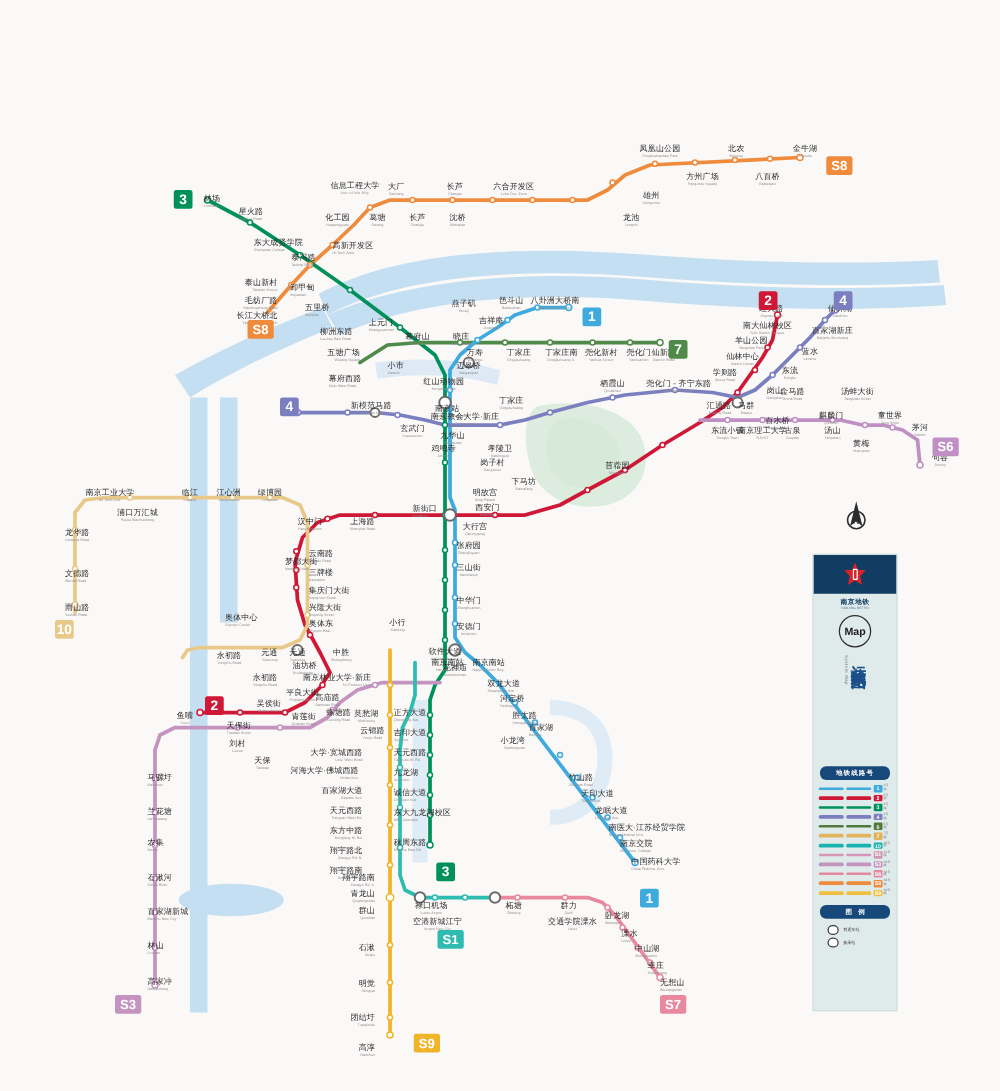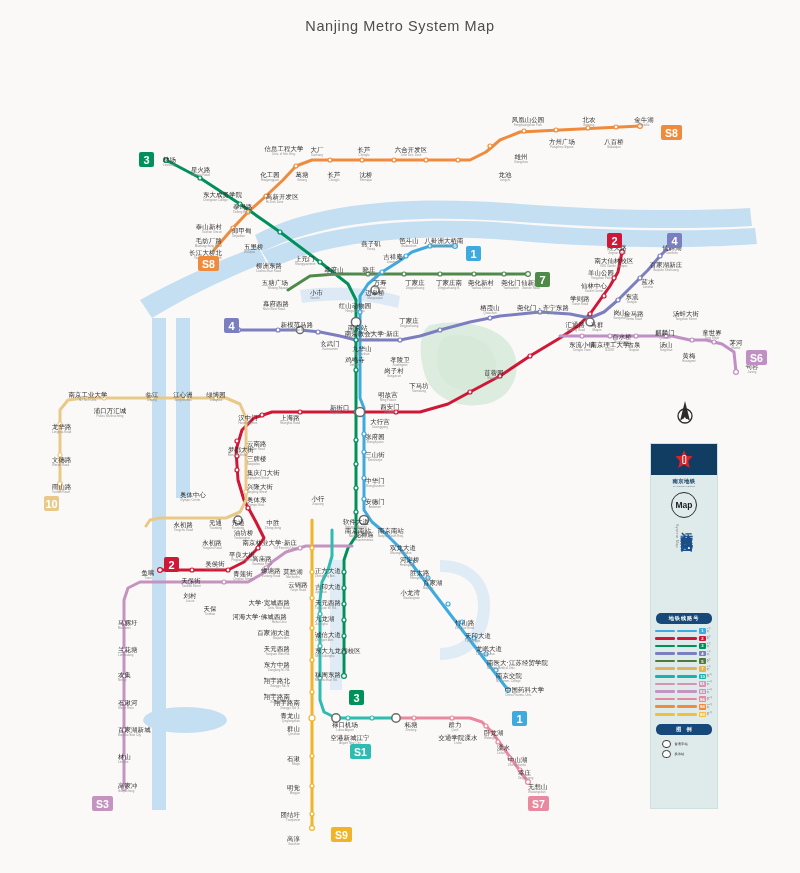--- a/index.html
+++ b/index.html
@@ -82,21 +82,20 @@
   .lg-kc{width:6.5px;height:6.5px;border:1.1px solid #3a3a3a;border-radius:50%;background:#fff;}
   .lg-kc.tr{border-radius:50% 50% 45% 45%;}
   .lg-kt{font-size:3.3px;color:#3c3c3c;}
 </style>
 </head>
 <body>
 
 <div id="root">
 
   <div class="title-wrap">
-    <div class="title-en">Nanjing Metro System Map</div>
   </div>
 
   <svg id="map" viewBox="0 0 800 873">
 
     <g>
       <path class="riv" d="M255,235 C320,200 420,196 520,204 C600,210 680,212 750,208 L752,226 C680,230 600,228 520,222 C420,214 325,219 262,252 Z"></path>
       <path class="riv" d="M262,252 C330,222 430,216 520,224 C600,231 690,232 755,228 L757,244 C690,249 600,248 520,241 C432,233 336,238 272,268 Z"></path>
       <path class="riv" d="M140,300 C180,278 215,262 258,246 L266,262 C222,280 188,296 152,318 Z"></path>
       <path class="riv" d="M152,318 C152,380 152,470 152,560 C152,640 152,720 152,810 L166,810 C166,720 166,640 166,560 C166,470 166,380 166,318 Z"></path>
       <path class="riv" d="M176,318 C176,380 176,440 176,498 L190,498 C190,440 190,380 190,318 Z"></path>

